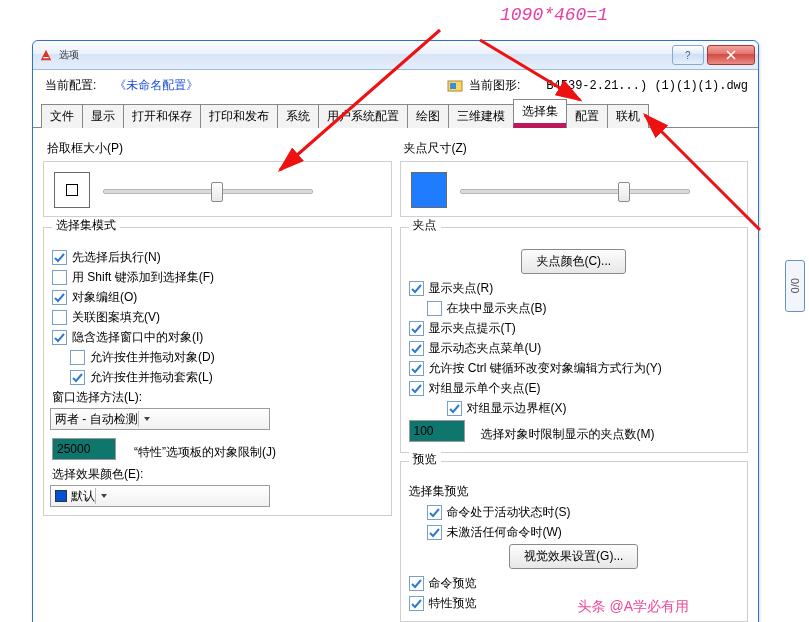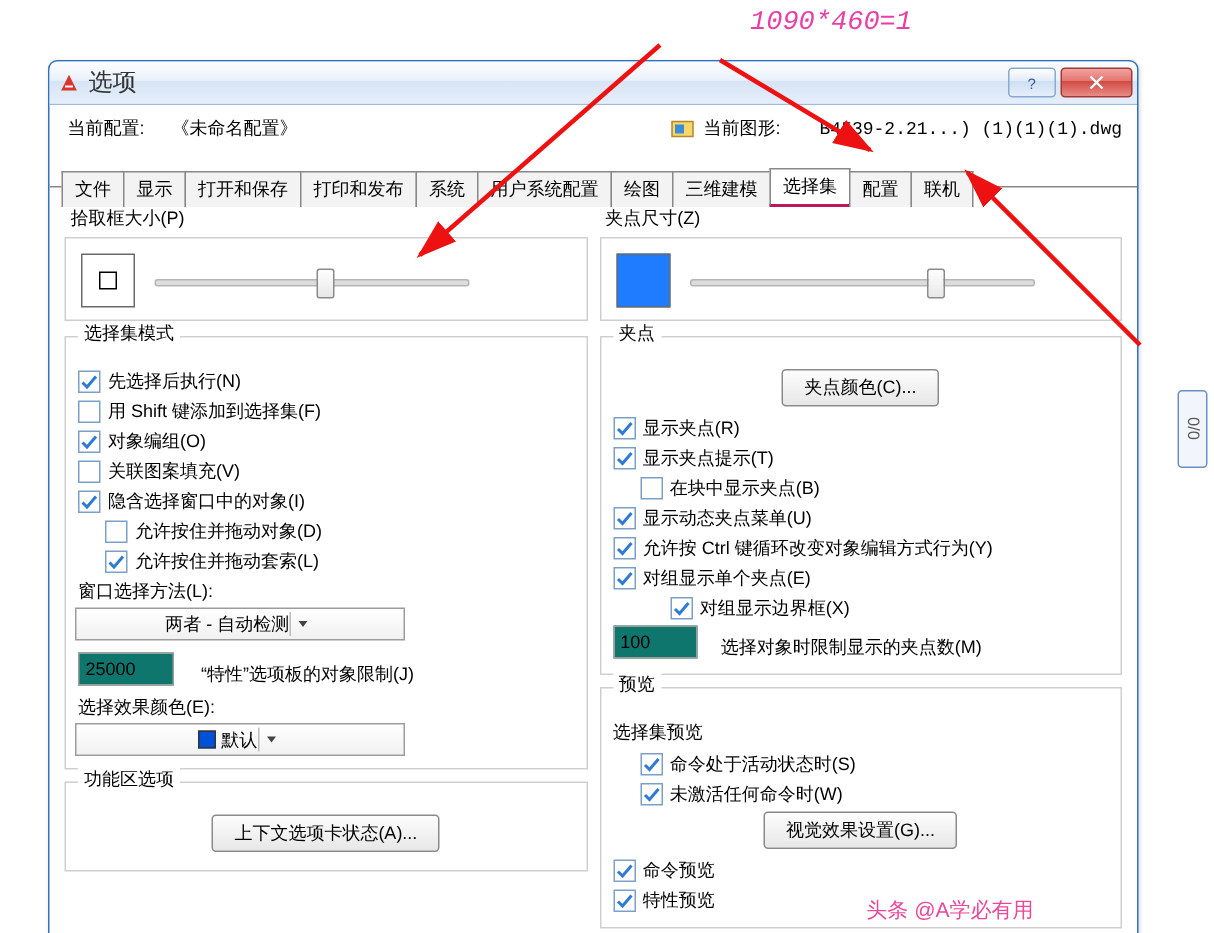--- a/index.html
+++ b/index.html
@@ -5,53 +5,53 @@
   body { margin:0; background:#fff; font-family:"Microsoft YaHei","SimSun",Arial,sans-serif; font-size:12px; color:#000; }
   .stage { position:relative; width:809px; height:622px; }
   .anno-top { position:absolute; top:5px; left:500px; font-size:18px; font-style:italic; color:#e83ea6; font-family:Liberation Mono, monospace; }
   .watermark { position:absolute; bottom:6px; right:120px; font-size:14px; color:#ec4899; }
   .rule-v { position:absolute; border-left:1px solid #999; }
   .rule-h { position:absolute; border-top:1px solid #999; }
   .side-tab { position:absolute; right:4px; top:260px; width:18px; height:50px; border:1px solid #6a8fc3; border-radius:3px; background:#f2f6fc; writing-mode:vertical-rl; font-size:11px; display:flex; align-items:center; justify-content:center; color:#555;}
   .dialog { position:absolute; left:32px; top:40px; width:725px; border:1px solid #2f72c1; border-radius:6px 6px 4px 4px; background:#fff; box-shadow:1px 1px 3px rgba(0,0,0,.15);}
   .titlebar { height:28px; background:linear-gradient(#fdfdfe,#eaf1fb 45%,#d7e4f5 46%,#e6eefb); border-bottom:1px solid #9db9dc; border-radius:6px 6px 0 0; display:flex; align-items:center; padding:0 3px 0 6px;}
   .titlebar .logo { width:14px; height:14px; margin-right:6px; }
-  .titlebar .title { font-size:16px; color:#333; }
+  .titlebar .title { font-size:10px; color:#333; }
   .titlebar .spacer { flex:1; }
   .winbtn { width:30px; height:18px; border:1px solid #8aa9ce; border-radius:3px; margin-left:3px; display:flex; align-items:center; justify-content:center; background:linear-gradient(#fefefe,#e0ebf8 45%,#cddff3 46%,#e6eefb);}
   .winbtn.close { width:46px; background:linear-gradient(#f2a3a0,#e4736f 45%,#d14b43 46%,#e98b85); border-color:#a03a34;}
   .winbtn svg { width:10px; height:10px; }
   .hdr-row { display:flex; align-items:center; padding:7px 10px 4px 12px; gap:6px; }
   .hdr-row .lbl { padding-right:2px;}
-  .hdr-row .profile-val { color:#000000; padding:0 20px 0 10px; }
+  .hdr-row .profile-val { color:#1d4ed8; padding:0 20px 0 10px; }
   .hdr-row .midspace { flex:1; }
   .hdr-row .ico-dwg { width:16px; height:16px; }
   .tabstrip { display:flex; align-items:flex-end; padding:0 8px; border-bottom:1px solid #888; position:relative; }
-  .tab { padding:3px 8px 3px 8px; border:1px solid #888; border-bottom:none; background:#f3f3f3; margin-right:-1px; position:relative; top:14px; cursor:pointer; }
-  .tab.active { background:#fff; border-bottom:2px solid #be185d; }
+  .tab { padding:3px 8px 3px 8px; border:1px solid #888; border-bottom:none; background:#f3f3f3; margin-right:-1px; position:relative; top:1px; cursor:pointer; }
+  .tab.active { background:#fff; border-bottom:5px solid #be185d; }
   .body { display:flex; padding:8px 10px 8px 10px; gap:8px; }
   .col { flex:1; min-width:0;}
   .grp-label { margin:4px 0 4px 4px; }
   .box { border:1px solid #cfcfcf; border-radius:0; margin:2px 0 10px 0; padding:10px 10px 8px 10px; position:relative;}
   .preview-sq { width:34px; height:34px; border:1px solid #6a6a6a; display:inline-block; vertical-align:middle; margin-right:10px;}
   .preview-sq.inner { position:relative; }
   .preview-sq.inner::after{ content:""; position:absolute; inset:11px; border:1px solid #000;}
   .preview-sq.fill { background:#1f7cff; }
   .slider { display:inline-block; vertical-align:middle; width:210px; height:20px; position:relative;}
   .slider .track { position:absolute; left:0; right:0; top:9px; height:3px; background:#dcdcdc; border:1px solid #b5b5b5; border-radius:2px;}
   .slider .thumb { position:absolute; top:2px; width:10px; height:18px; background:linear-gradient(#fefefe,#e8e8e8); border:1px solid #8a8a8a; border-radius:2px;}
   .fieldset { border:1px solid #cfcfcf; margin:4px 0 8px 0; padding:6px 6px 8px 6px; }
   .fs-label { position:relative; top:-13px; background:#fff; display:inline-block; padding:0 4px; margin-left:2px;}
   .ck-row { display:flex; align-items:flex-end; gap:5px; padding:2px 0 2px 2px; line-height:16px;}
   .ck-row.indent { padding-left:20px;}
   .ck-row.indent2 { padding-left:40px;}
   .ck { width:13px; height:13px; border:1px solid #7a9fc9; background:#fff; display:inline-flex; align-items:center; justify-content:center;}
   .ck svg { width:11px; height:11px; display:block; }
   .combo, .winput { border:1px solid #9c9c9c; background:linear-gradient(#fff,#f1f1f1); height:20px; display:inline-flex; align-items:center; padding:0 4px; }
-  .combo { width:210px; justify-content:center;}
+  .combo { width:210px; justify-content:flex-start;}
   .combo .sq { width:10px;height:10px;background:#0050d8;border:1px solid #333; margin-right:4px;}
   .combo .arr { width:16px;height:16px; border-left:1px solid #bcbcbc; display:flex;align-items:center;justify-content:center;}
   .winput { width:54px; background:#0f766e;}
   .btn { border:1px solid #8a8a8a; background:linear-gradient(#fdfdfd,#e7e7e7); border-radius:3px; padding:3px 10px; cursor:pointer; min-width:80px; display:inline-flex; align-items:center; justify-content:center;}
   .btn.small{ min-width:0; padding:3px 14px;}
   .arrow { position:absolute; pointer-events:none; }
   .sub-hdr { margin:2px 0 2px 2px;}
   .center-row{text-align:center;padding:2px 0 4px 0;}
   .fileline{font-family:"Courier New",monospace;font-size:12px;}
 </style>
@@ -193,55 +193,51 @@
                 <span>默认</span>
               </span>
               <span class="arr">
                 <svg width="8" height="8" viewBox="0 0 8 8">
                   <path d="M1 2 L4 6 L7 2 Z" fill="#444"></path>
                 </svg>
               </span>
             </div>
         </div>
 
-        <div class="fieldset" style="padding-top:2px;">
-          <span class="fs-label">功能区选项</span>
-          <div class="center-row"><span class="btn small">上下文选项卡状态(A)...</span></div>
-        </div>
       </div>
 
       <div class="col">
         <div class="grp-label">夹点尺寸(Z)</div>
         <div class="box">
           <span class="preview-sq fill"></span>
           <span class="slider" style="width:230px"><span class="track"></span><span class="thumb" style="left:158px"></span></span>
         </div>
 
         <div class="fieldset" style="padding-top:2px;">
           <span class="fs-label">夹点</span>
           <div class="center-row"><span class="btn small">夹点颜色(C)...</span></div>
           <div class="ck-row">
               <span class="ck">
                 <svg viewBox="0 0 11 11">
                   <path d="M1 6 L4 9 L10 2" stroke="#2e7bd6" stroke-width="2" fill="none"></path>
                 </svg>
               </span>
               <span>显示夹点(R)</span>
             </div>
-          <div class="ck-row">
-              <span class="ck">
-                <svg viewBox="0 0 11 11">
-                  <path d="M1 6 L4 9 L10 2" stroke="#2e7bd6" stroke-width="2" fill="none"></path>
-                </svg>
-              </span>
-              <span>显示夹点提示(T)</span>
-            </div>
           <div class="ck-row indent">
               <span class="ck"></span>
               <span>在块中显示夹点(B)</span>
+            </div>
+          <div class="ck-row">
+              <span class="ck">
+                <svg viewBox="0 0 11 11">
+                  <path d="M1 6 L4 9 L10 2" stroke="#2e7bd6" stroke-width="2" fill="none"></path>
+                </svg>
+              </span>
+              <span>显示夹点提示(T)</span>
             </div>
           <div class="ck-row">
               <span class="ck">
                 <svg viewBox="0 0 11 11">
                   <path d="M1 6 L4 9 L10 2" stroke="#2e7bd6" stroke-width="2" fill="none"></path>
                 </svg>
               </span>
               <span>显示动态夹点菜单(U)</span>
             </div>
           <div class="ck-row">

